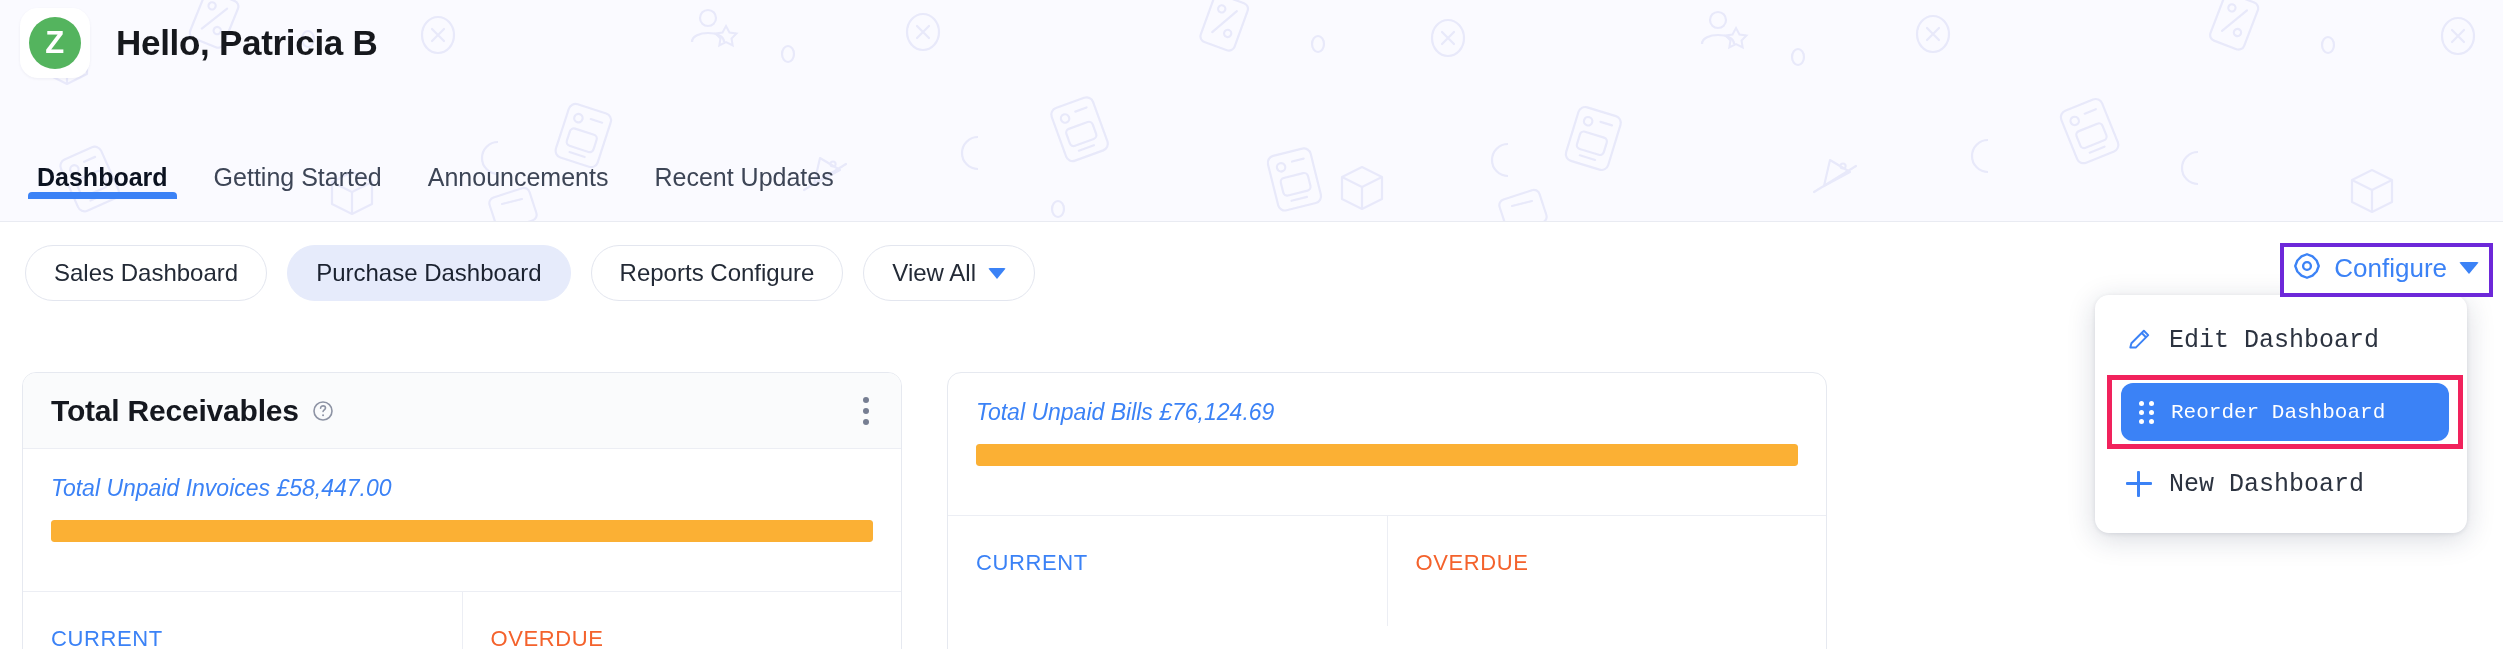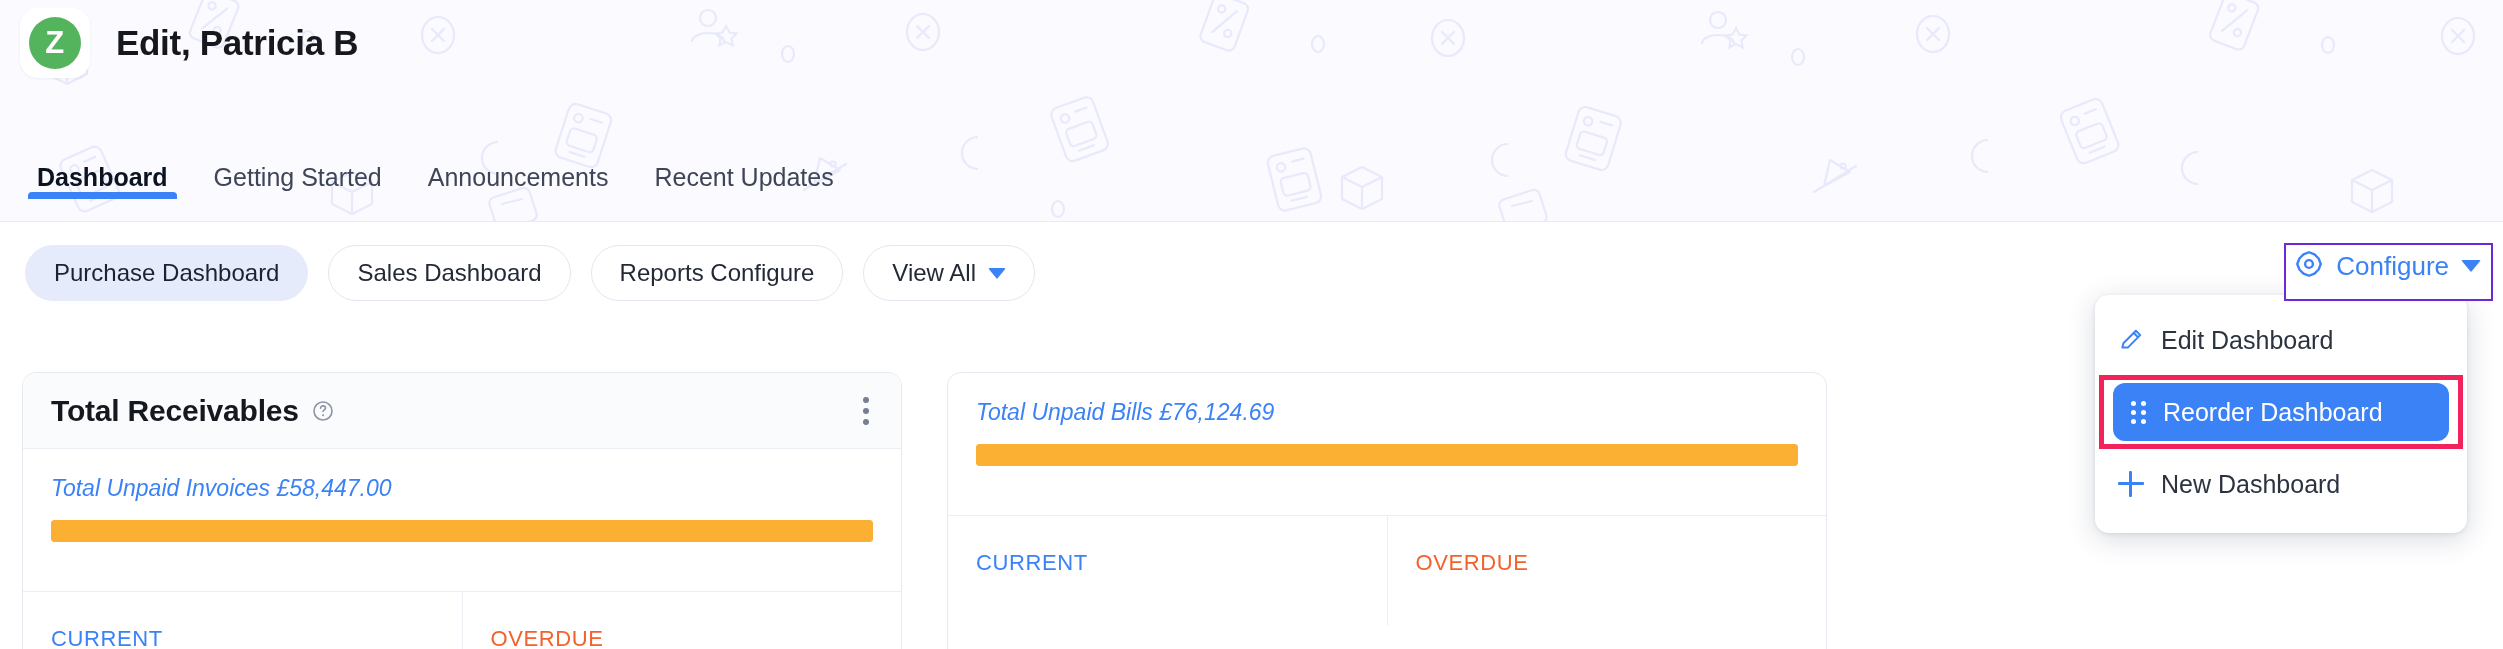--- a/index.html
+++ b/index.html
@@ -164,23 +164,23 @@
     border-top: 11px solid #3b82f6;
     border-radius: 2px;
     display: inline-block;
   }
 
   
   .configure-wrap {
     position: absolute;
     right: 10px;
     top: 21px;
-    border: 2px solid #6d28d9;
-    background: #ffffff;
-    padding: 4px 10px 16px 8px;
+    border: 4px solid #6d28d9;
+    background: #ffffff;
+    padding: 4px 10px 8px 8px;
     display: flex;
     align-items: center;
     gap: 12px;
     cursor: pointer;
     z-index: 40;
   }
 
   .configure-label {
     font-size: 26px;
     color: #3b82f6;
@@ -199,22 +199,23 @@
 
   
   .menu-panel {
     position: absolute;
     right: 36px;
     top: 295px;
     width: 372px;
     background: #ffffff;
     border-radius: 14px;
     box-shadow: 0 6px 28px rgba(25,35,70,0.17), 0 1px 4px rgba(25,35,70,0.10);
-    padding: 14px 0 18px 0;
+    padding: 14px 0 18px 8px;
     z-index: 35;
+    font-family: Liberation Mono, monospace;
   }
 
   .menu-row {
     display: flex;
     align-items: center;
     gap: 16px;
     height: 62px;
     padding: 0 22px;
     font-size: 25px;
     color: #2c3340;
@@ -247,21 +248,21 @@
   .menu-active {
     position: absolute;
     left: 18px; right: 18px; top: 8px; bottom: 8px;
     background: #3b82f6;
     border-radius: 12px;
     display: flex;
     align-items: center;
     gap: 16px;
     padding: 0 18px;
     color: #ffffff;
-    font-size: 25px;
+    font-size: 21px;
   }
 
   .drag-dots {
     width: 16px;
     display: grid;
     grid-template-columns: 5px 5px;
     grid-template-rows: 5px 5px 5px;
     gap: 4px 5px;
     flex: none;
   }
@@ -470,21 +471,21 @@
         <use href="#pk-box" x="45" y="40"></use>
         <use href="#pk-dot" x="1050" y="200"></use>
         <use href="#pk-moon" x="2180" y="150"></use>
       </g>
     </svg>
 
     <div class="greeting-row">
       <div class="avatar-tile">
         <div class="avatar-circle">Z</div>
       </div>
-      <div class="greeting-text">Edit, Patricia B</div>
+      <div class="greeting-text">Hello, Patricia B</div>
     </div>
 
     <div class="tab-strip">
       <div class="tab-item active">
         <span>Dashboard</span>
       </div>
       <div class="tab-item">
         <span>Getting Started</span>
       </div>
       <div class="tab-item">
@@ -492,25 +493,25 @@
       </div>
       <div class="tab-item">
         <span>Recent Updates</span>
       </div>
     </div>
   </div>
 
   <div class="pill-bar">
 
     <div class="pill-group">
+      <div class="pill">
+        <span>Sales Dashboard</span>
+      </div>
       <div class="pill selected">
         <span>Purchase Dashboard</span>
-      </div>
-      <div class="pill">
-        <span>Sales Dashboard</span>
       </div>
       <div class="pill">
         <span>Reports Configure</span>
       </div>
       <div class="pill">
         <span>View All</span>
         <span class="chev-blue"></span>
       </div>
     </div>
 

